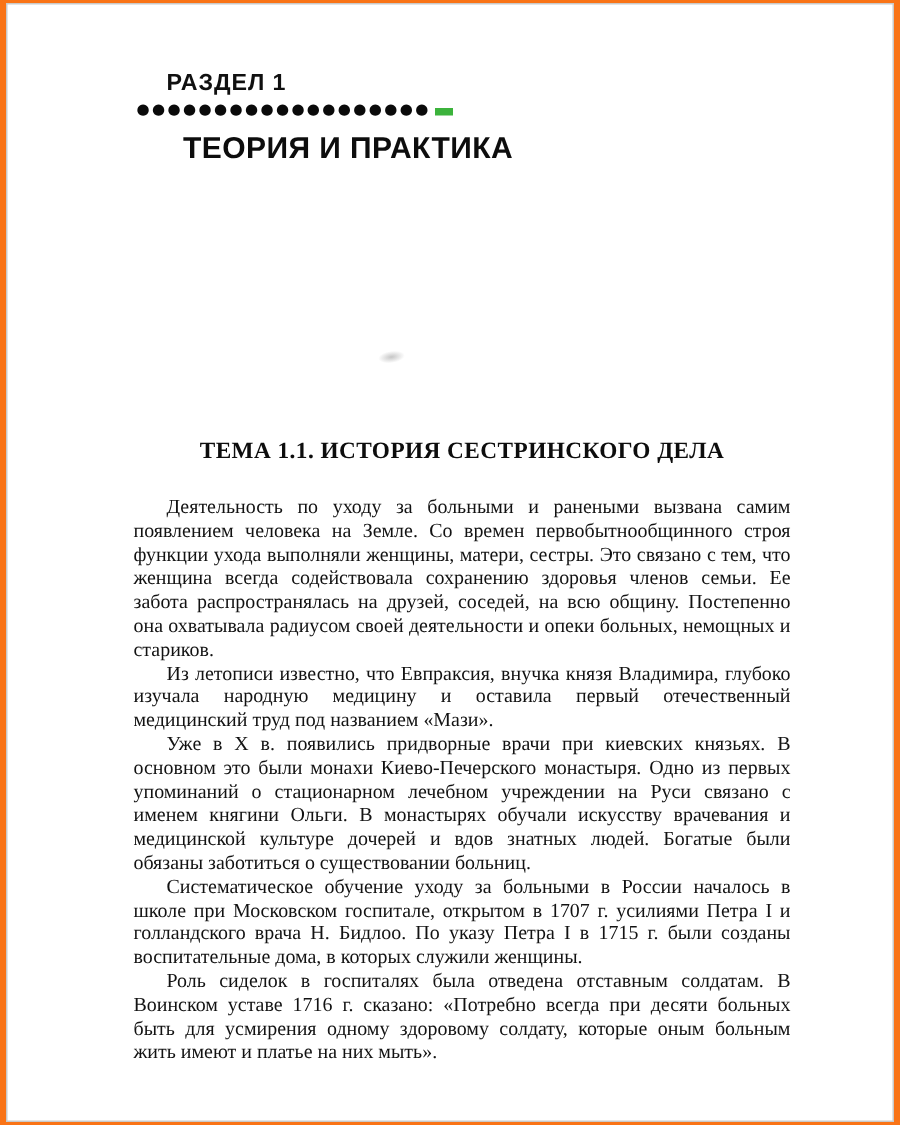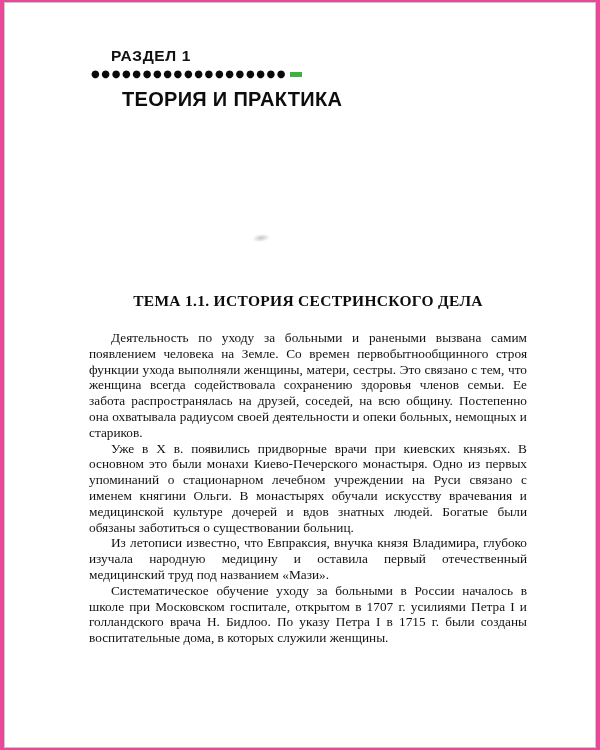--- a/index.html
+++ b/index.html
@@ -5,21 +5,21 @@
   * { box-sizing: border-box; }
   html, body { margin: 0; padding: 0; }
   body {
     width: 600px; height: 750px;
     background: #ffffff;
     font-family: "Liberation Serif", serif;
   }
   .scan {
     position: relative;
     width: 600px; height: 750px;
-    background: #ec4899;
+    background: #f97316;
     overflow: hidden;
   }
   .page {
     position: absolute;
     left: 4px; top: 2px;
     width: 592px; height: 746px;
     background: #ffffff;
     border: 1px solid #c9c9c9;
   }
 
@@ -131,19 +131,20 @@
         </h1>
       </div>
     </header>
 
     <div class="smudge"></div>
 
     <main class="content">
       <h2 class="topic-title">ТЕМА 1.1. ИСТОРИЯ СЕСТРИНСКОГО ДЕЛА</h2>
 
       <p>Деятельность по уходу за больными и ранеными вызвана самим появлением человека на Земле. Со времен первобытнообщинного строя функции ухода выполняли женщины, матери, сестры. Это связано с тем, что женщина всегда содействовала сохранению здоровья членов семьи. Ее забота распространялась на друзей, соседей, на всю общину. Постепенно она охватывала радиусом своей деятельности и опеки больных, немощных и стариков.</p>
+      <p>Из летописи известно, что Евпраксия, внучка князя Владимира, глубоко изучала народную медицину и оставила первый отечественный медицинский труд под названием «Мази».</p>
       <p>Уже в X в. появились придворные врачи при киевских князьях. В основном это были монахи Киево-Печерского монастыря. Одно из первых упоминаний о стационарном лечебном учреждении на Руси связано с именем княгини Ольги. В монастырях обучали искусству врачевания и медицинской культуре дочерей и вдов знатных людей. Богатые были обязаны заботиться о существовании больниц.</p>
-      <p>Из летописи известно, что Евпраксия, внучка князя Владимира, глубоко изучала народную медицину и оставила первый отечественный медицинский труд под названием «Мази».</p>
       <p>Систематическое обучение уходу за больными в России началось в школе при Московском госпитале, открытом в 1707 г. усилиями Петра I и голландского врача Н. Бидлоо. По указу Петра I в 1715 г. были созданы воспитательные дома, в которых служили женщины.</p>
+      <p>Роль сиделок в госпиталях была отведена отставным солдатам. В Воинском уставе 1716 г. сказано: «Потребно всегда при десяти больных быть для усмирения одному здоровому солдату, которые оным больным жить имеют и платье на них мыть».</p>
     </main>
 
   </div>
 </div>
 
 </body></html>

